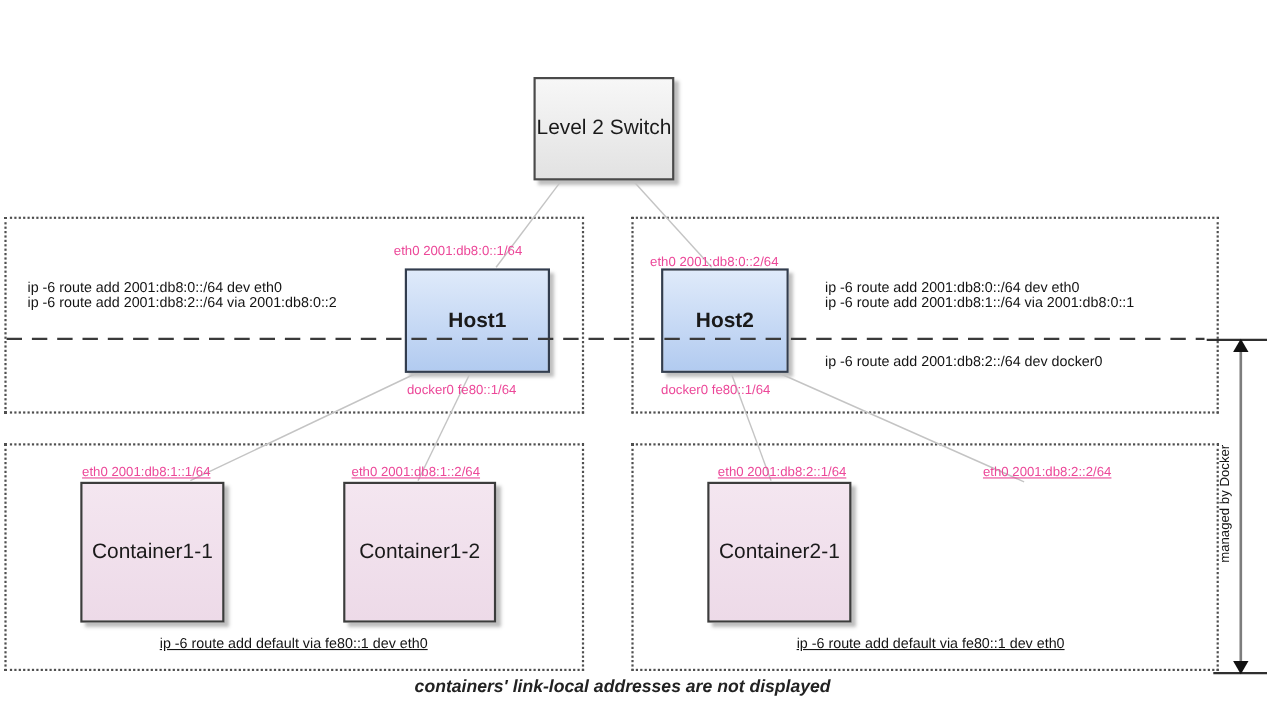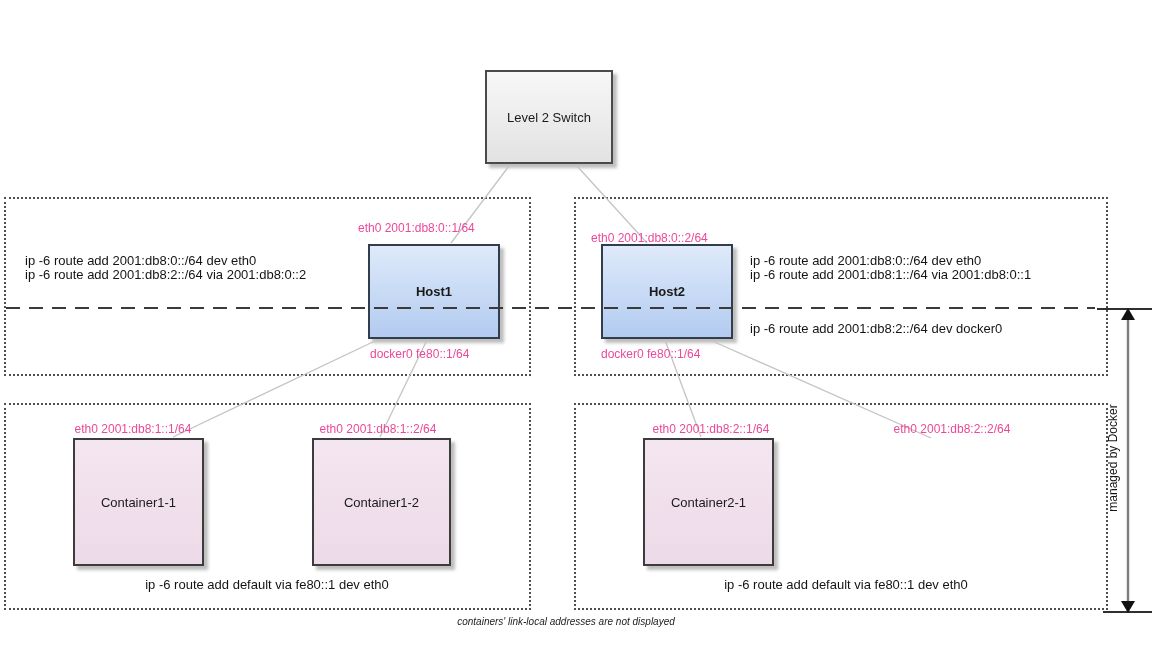--- a/index.html
+++ b/index.html
@@ -5,31 +5,31 @@
   html,body{margin:0;padding:0;background:#ffffff;}
   .canvas{
     position:relative;width:1152px;height:648px;background:#ffffff;overflow:hidden;
     font-family:"Liberation Sans", sans-serif;color:#111;
   }
   .dotted-zone{position:absolute;border:2px dotted #4f4f4f;box-sizing:border-box;z-index:1;background:transparent;}
   .node{
     position:absolute;display:flex;align-items:center;justify-content:center;
     box-sizing:border-box;border:2px solid #3d434d;
     box-shadow:4px 4px 3px rgba(110,110,110,0.45);
-    font-size:13px;font-weight:bold;color:#1a1a1a;z-index:2;text-align:center;
+    font-size:19px;font-weight:bold;color:#1a1a1a;z-index:2;text-align:center;
   }
   .switch-node{background:linear-gradient(180deg,#f7f7f7 0%,#e2e2e2 100%);border-color:#4a4a4a;font-weight:normal;}
   .host-node{background:linear-gradient(180deg,#dfeafa 0%,#b2cbf0 100%);border-color:#323d4e;}
   .container-node{background:linear-gradient(180deg,#f4e6f0 0%,#eddae8 100%);border-color:#3c3c3c;font-weight:normal;}
   .lines-layer{position:absolute;left:0;top:0;z-index:4;pointer-events:none;}
   .lbl{position:absolute;font-size:12px;line-height:13px;white-space:nowrap;z-index:6;color:#ec4899;}
   .cmd{position:absolute;font-size:13px;line-height:14px;white-space:nowrap;z-index:6;color:#141414;}
-  .centered{transform:translateX(-50%);}
+  .centered{transform:translateX(-50%);text-decoration:underline;}
   .footnote{
-    position:absolute;font-size:10px;font-weight:normal;font-style:italic;
+    position:absolute;font-size:16px;font-weight:bold;font-style:italic;
     white-space:nowrap;transform:translateX(-50%);z-index:6;color:#222;
   }
   .vertical-label{
     position:absolute;font-size:12px;white-space:nowrap;z-index:6;color:#141414;
     transform:translate(-50%,-50%) rotate(-90deg);
   }
 </style>
 </head>
 <body>
 
@@ -62,21 +62,21 @@
     </g>
   </svg>
 
   <div class="node switch-node" style="left:485px;top:70px;width:128px;height:94px;">
     <span>Level 2 Switch</span>
   </div>
 
   <div class="node host-node" style="left:368px;top:244px;width:132px;height:95px;">
     <span>Host1</span>
   </div>
-  <div class="node host-node" style="left:601px;top:244px;width:132px;height:95px;">
+  <div class="node host-node" style="left:601px;top:244px;width:116px;height:95px;">
     <span>Host2</span>
   </div>
 
   <div class="node container-node" style="left:73px;top:438px;width:131px;height:128px;">
     <span>Container1-1</span>
   </div>
   <div class="node container-node" style="left:312px;top:438px;width:139px;height:128px;align-items:center;">
     <span>Container1-2</span>
   </div>
   <div class="node container-node" style="left:643px;top:438px;width:131px;height:128px;">

